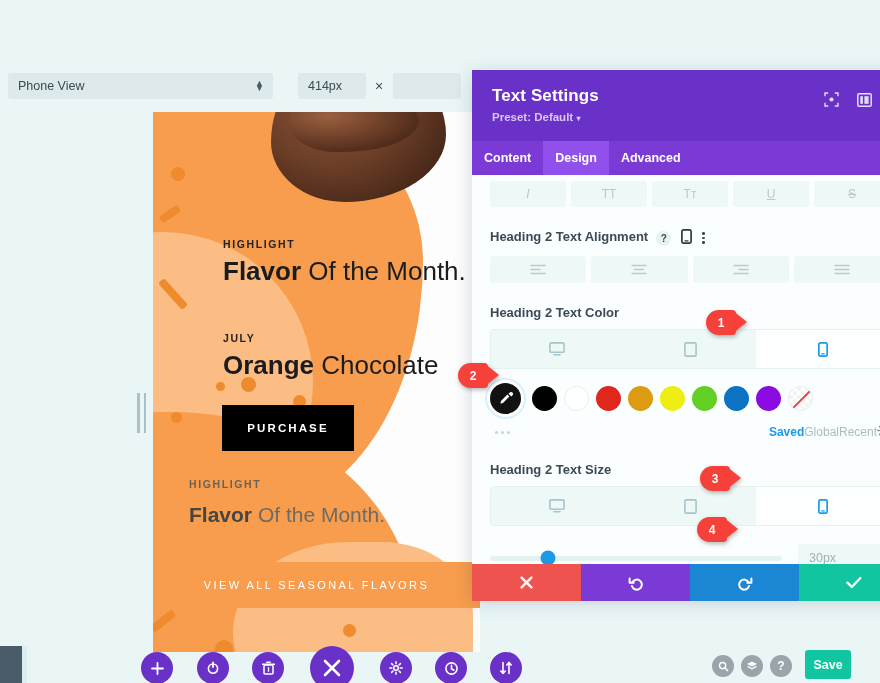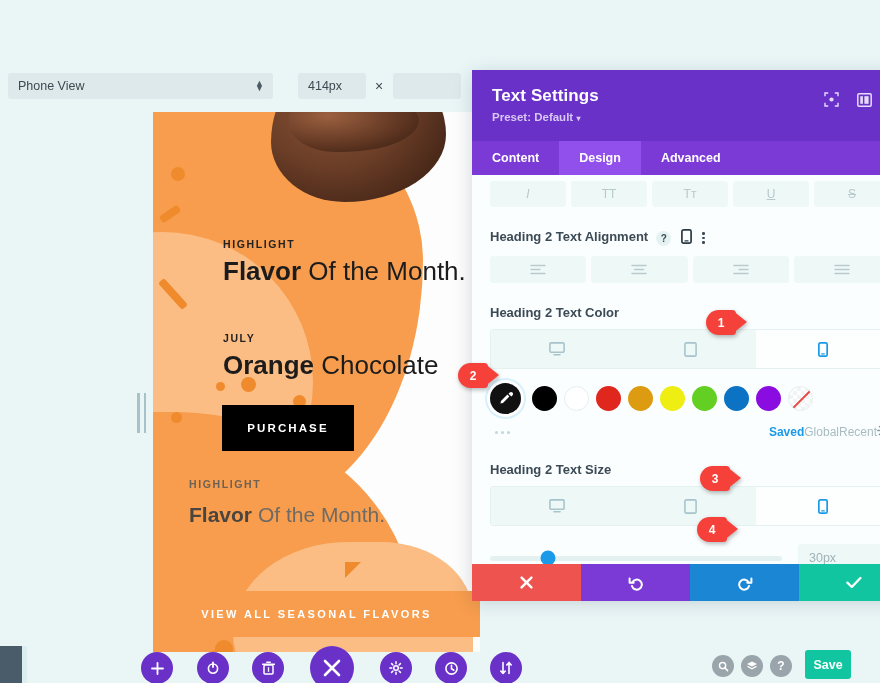--- a/index.html
+++ b/index.html
@@ -106,24 +106,24 @@
   }
   .h2b-eyebrow {
     position: absolute; font-size: 10.5px; font-weight: bold; letter-spacing: 1.6px;
     color: #6c6155;
   }
   .h2b {
     position: absolute; font-size: 21px; line-height: 1.2; font-weight: 300; color: #6f6a63;
   }
   .h2b b { font-weight: bold; color: #4b453f; }
   .seasonal-btn {
-    position: absolute; left: 153px; top: 591px; width: 327px; height: 46px;
+    position: absolute; left: 153px; top: 562px; width: 327px; height: 46px;
     background: #f79d4d; color: #fff;
     display: flex; align-items: center; justify-content: center;
-    font-size: 11px; font-weight: bold; letter-spacing: 2.4px;
+    font-size: 11px; font-weight: normal; letter-spacing: 2.4px;
   }
 
   
   .drag-handle {
     position: absolute; left: 135px; top: 392px; width: 13px; height: 42px;
     display: flex; gap: 4px; align-items: center; justify-content: center;
   }
   .drag-handle i { display: block; width: 2.5px; height: 40px; background: #a9c2c9; }
 
   
@@ -149,21 +149,21 @@
   .modal { position: absolute; left: 472px; top: 70px; width: 436px; height: 528px;
            background: #7f1d1d; box-shadow: 0 4px 18px rgba(20,40,60,0.18); }
   .modal-head { position: relative; height: 71px; background: #6a31c9; padding: 16px 20px 0 20px; }
   .modal-title { font-size: 17px; font-weight: bold; color: #fff; letter-spacing: 0.1px; }
   .modal-preset { font-size: 11.5px; color: #d9c8f4; margin-top: 5px; font-weight: bold; }
   .modal-preset .caret { font-size: 8px; }
   .head-icons { position: absolute; right: 14px; top: 22px; display: flex; gap: 18px; align-items: center; }
   .head-icons > span { color: #e6dcfa; display: flex; align-items: center; }
 
   .tabs { display: flex; height: 34px; background: #7b3ad6; }
-  .tab { flex: 0 0 auto; padding: 0 20px; display: flex; align-items: center;
+  .tab { flex: 0 0 auto; padding: 0 12px; display: flex; align-items: center;
          justify-content: center; font-size: 12.5px; font-weight: bold; color: #fff; }
   .tab.active { background: #9150ec; }
 
   .modal-body { position: relative; height: 389px; overflow: hidden; background: #fbfeff; padding: 0 18px; }
 
   .fmt-row { display: flex; gap: 5px; padding-top: 6px; }
   .fmt-btn { flex: 1; height: 26px; background: #eef8f7; border-radius: 3px;
              display: flex; align-items: center; justify-content: center;
              font-size: 12px; color: #b6c9cd; }
 

